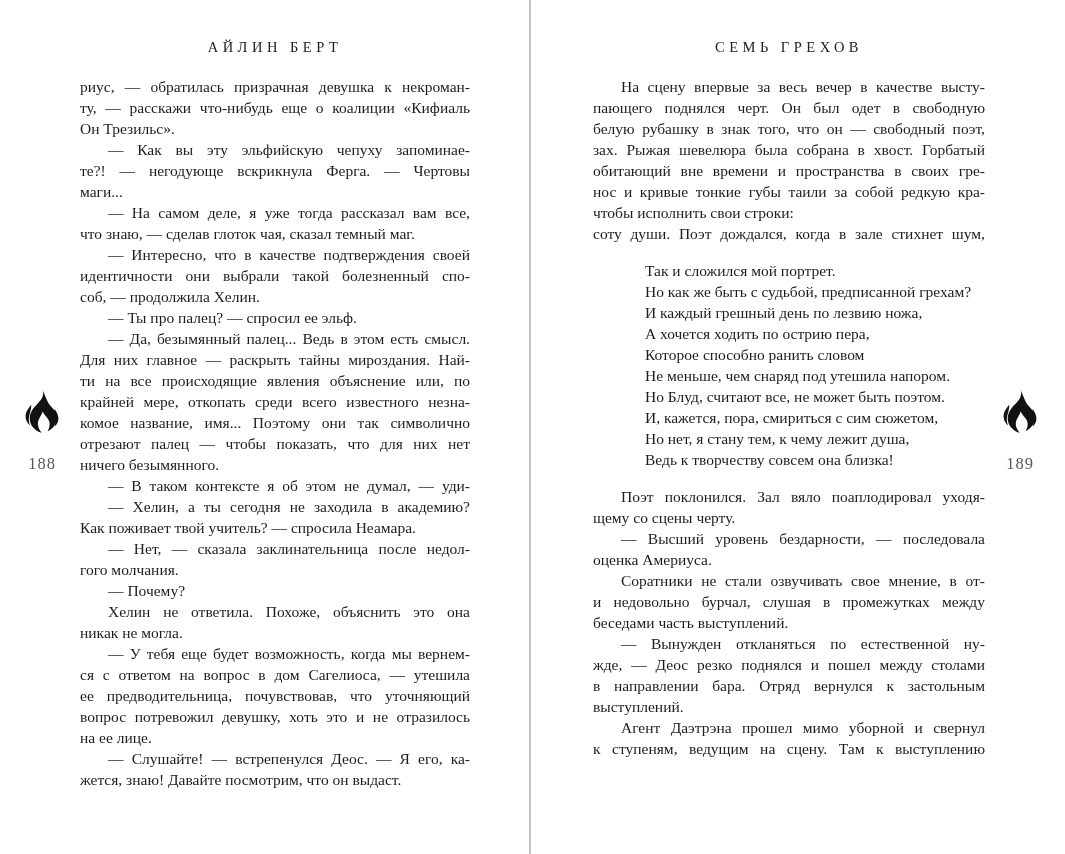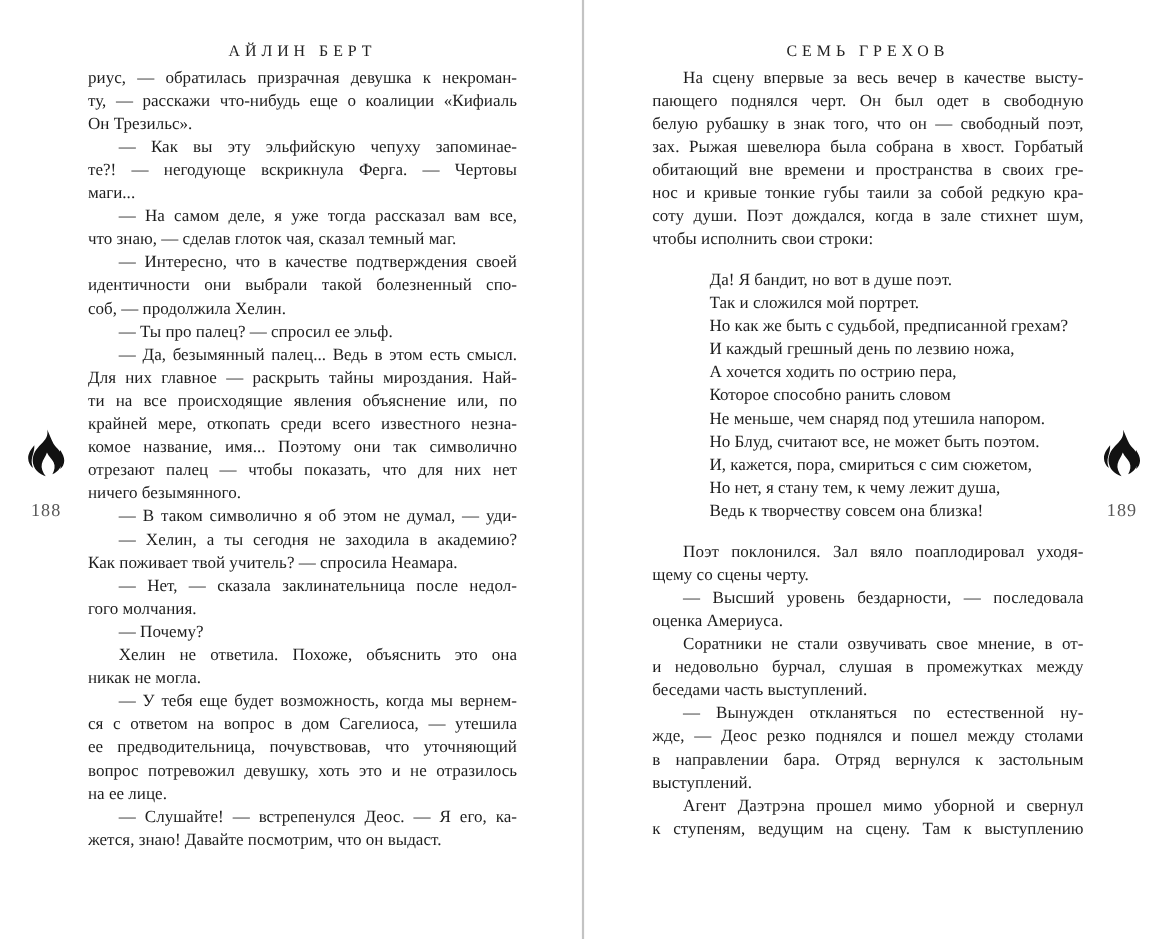--- a/index.html
+++ b/index.html
@@ -20,21 +20,21 @@
   .page.right{left:593px;width:392px;}
   .running-head{
     position:absolute;top:39px;left:0;right:0;
     text-align:center;
     font-size:14.5px;
     letter-spacing:4.5px;
     color:#222222;
     white-space:nowrap;
   }
   .pagebody{
-    position:absolute;top:60px;left:0;right:0;
+    position:absolute;top:76px;left:0;right:0;
     font-size:15.5px;
     line-height:21px;
   }
   .para{margin:0;}
   .bline{
     height:21px;overflow:hidden;
     text-align:justify;
     text-align-last:justify;
     white-space:nowrap;
   }
@@ -94,21 +94,21 @@
       <div class="para">
         <div class="bline ind">— Да, безымянный палец... Ведь в этом есть смысл.</div>
         <div class="bline">Для них главное — раскрыть тайны мироздания. Най-</div>
         <div class="bline">ти на все происходящие явления объяснение или, по</div>
         <div class="bline">крайней мере, откопать среди всего известного незна-</div>
         <div class="bline">комое название, имя... Поэтому они так символично</div>
         <div class="bline">отрезают палец — чтобы показать, что для них нет</div>
         <div class="bline final">ничего безымянного.</div>
       </div>
       <div class="para">
-        <div class="bline ind">— В таком символично я об этом не думал, — уди-</div>
+        <div class="bline ind">— В таком контексте я об этом не думал, — уди-</div>
       </div>
       <div class="para">
         <div class="bline ind">— Хелин, а ты сегодня не заходила в академию?</div>
         <div class="bline final">Как поживает твой учитель? — спросила Неамара.</div>
       </div>
       <div class="para">
         <div class="bline ind">— Нет, — сказала заклинательница после недол-</div>
         <div class="bline final">гого молчания.</div>
       </div>
       <div class="para">
@@ -135,25 +135,24 @@
 <div class="page right">
   <div class="running-head">СЕМЬ ГРЕХОВ</div>
   <div class="pagebody">
       <div class="para">
         <div class="bline ind">На сцену впервые за весь вечер в качестве высту-</div>
         <div class="bline">пающего поднялся черт. Он был одет в свободную</div>
         <div class="bline">белую рубашку в знак того, что он — свободный поэт,</div>
         <div class="bline">зах. Рыжая шевелюра была собрана в хвост. Горбатый</div>
         <div class="bline">обитающий вне времени и пространства в своих гре-</div>
         <div class="bline">нос и кривые тонкие губы таили за собой редкую кра-</div>
+        <div class="bline final">чтобы исполнить свои строки:</div>
         <div class="bline">соту души. Поэт дождался, когда в зале стихнет шум,</div>
-        <div class="bline final">чтобы исполнить свои строки:</div>
       </div>
       <div class="poem-block">
-        <div class="pline">Да! Я бандит, но вот в душе поэт.</div>
         <div class="pline">Так и сложился мой портрет.</div>
         <div class="pline">Но как же быть с судьбой, предписанной грехам?</div>
         <div class="pline">И каждый грешный день по лезвию ножа,</div>
         <div class="pline">А хочется ходить по острию пера,</div>
         <div class="pline">Которое способно ранить словом</div>
         <div class="pline">Не меньше, чем снаряд под утешила напором.</div>
         <div class="pline">Но Блуд, считают все, не может быть поэтом.</div>
         <div class="pline">И, кажется, пора, смириться с сим сюжетом,</div>
         <div class="pline">Но нет, я стану тем, к чему лежит душа,</div>
         <div class="pline">Ведь к творчеству совсем она близка!</div>

